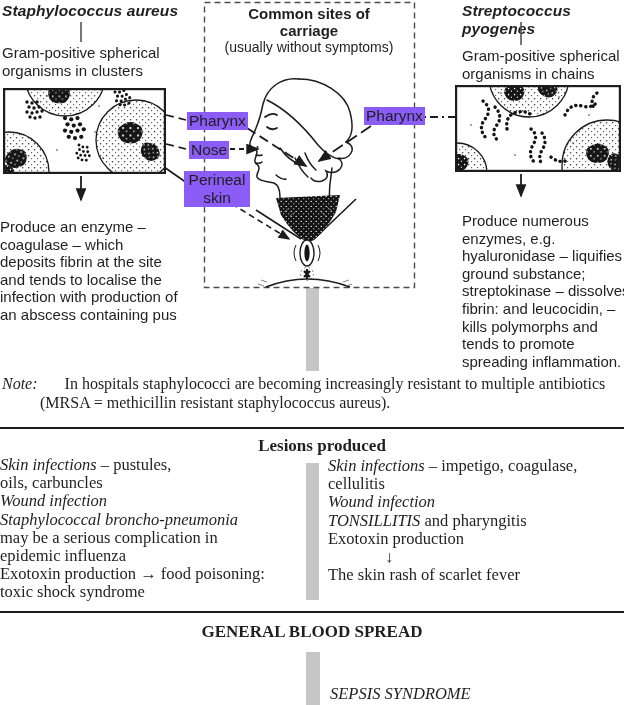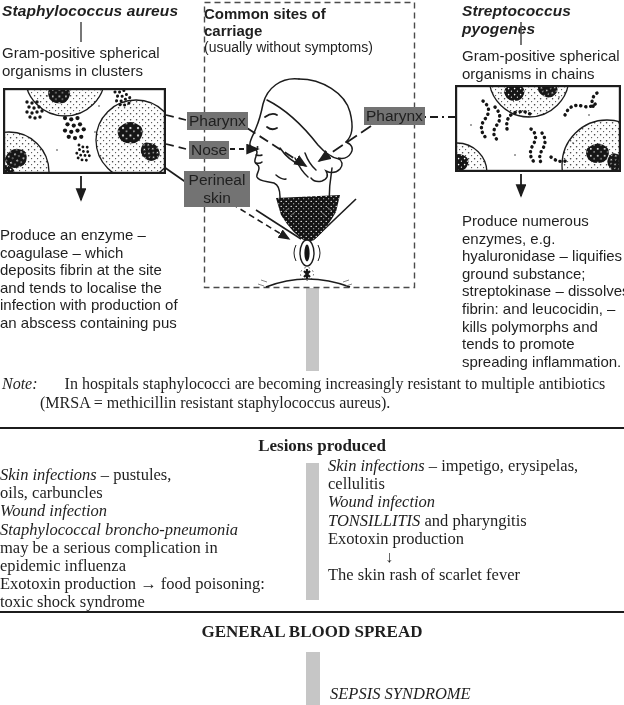--- a/index.html
+++ b/index.html
@@ -4,24 +4,24 @@
 <style>
   html,body{margin:0;padding:0;background:#fff;}
   #canvas{position:relative;width:624px;height:705px;background:#ffffff;overflow:hidden;
           color:#1f1f1f;}
   .abs{position:absolute;}
 
   
   .org-title{font-family:"Liberation Sans",sans-serif;font-size:15.5px;font-weight:bold;font-style:italic;letter-spacing:.1px;}
   .org-sub{font-family:"Liberation Sans",sans-serif;font-size:15px;line-height:17.5px;}
   .org-para{font-family:"Liberation Sans",sans-serif;font-size:15px;line-height:17.6px;}
-  .carriage-head{font-family:"Liberation Sans",sans-serif;}
+  .carriage-head{font-family:"Liberation Sans",sans-serif;text-align:center;}
   .carriage-head .b{font-size:15px;font-weight:bold;line-height:16.5px;}
   .carriage-head .p{font-size:14px;line-height:16px;}
-  .site-label{font-family:"Liberation Sans",sans-serif;font-size:15.5px;background:#737373;line-height:18px;padding:0 2px;z-index:3;}
+  .site-label{font-family:"Liberation Sans",sans-serif;font-size:15.5px;background:#8b5cf6;line-height:18px;padding:0 2px;z-index:3;}
 
   
   .note-row{font-family:"Liberation Serif",serif;font-size:16px;line-height:19px;}
   .note-label{font-style:italic;margin-right:27px;}
   .rule{background:#1c1c1c;height:2px;width:624px;left:0;}
   .sec-head{font-family:"Liberation Serif",serif;font-size:17px;font-weight:bold;width:624px;left:0;text-align:center;}
   .tcol{font-family:"Liberation Serif",serif;font-size:16.5px;line-height:18.2px;}
   .tline .it{font-style:italic;}
   .tline.indent{padding-left:57px;}
   .graybar{background:#c6c6c6;z-index:0;}
@@ -156,21 +156,21 @@
             <circle cx="96" cy="18" r="0.8"></circle>
             <circle cx="54" cy="62" r="0.8"></circle>
           <circle cx="100" cy="70" r="0.8"></circle>
             <circle cx="92" cy="44" r="0.8"></circle>
         </g>
         <rect x="1" y="1" width="161" height="84" fill="none" stroke="#1c1c1c" stroke-width="2.4"></rect>
       </g>
     </svg>
   </div>
 
-  <div class="abs org-para" style="left:0px;top:226px;width:178px;">Produce an enzyme – coagulase – which deposits fibrin at the site and tends to localise the infection with production of an abscess containing pus</div>
+  <div class="abs org-para" style="left:0px;top:218px;width:178px;">Produce an enzyme – coagulase – which deposits fibrin at the site and tends to localise the infection with production of an abscess containing pus</div>
 
   <div class="abs carriage-head" style="left:204px;top:6px;width:210px;">
     <div class="b">Common sites of</div>
     <div class="b">carriage</div>
     <div class="p">(usually without symptoms)</div>
   </div>
 
   <div class="abs site-label" style="left:187px;top:112px;">Pharynx</div>
   <div class="abs site-label" style="left:189px;top:141px;">Nose</div>
   <div class="abs site-label" style="left:184px;top:171px;width:62px;text-align:center;">
@@ -227,33 +227,33 @@
   <div class="abs note-row" style="left:2px;top:374px;width:620px;">
     <div>
       <span class="note-label">Note:</span><span>In hospitals staphylococci are becoming increasingly resistant to multiple antibiotics</span>
     </div>
     <div style="margin-left:38px;">(MRSA = methicillin resistant staphylococcus aureus).</div>
   </div>
 
   <div class="abs rule" style="top:427px;"></div>
   <div class="abs sec-head" style="top:436px;padding-left:10px;">Lesions produced</div>
 
-  <div class="abs tcol" style="left:0px;top:466px;width:300px;">
+  <div class="abs tcol" style="left:0px;top:456px;width:300px;">
     <div class="tline"><span class="it">Skin infections</span><span> – pustules,</span></div>
     <div class="tline"><span>oils, carbuncles</span></div>
     <div class="tline"><span class="it">Wound infection</span></div>
     <div class="tline"><span class="it">Staphylococcal broncho-pneumonia</span></div>
     <div class="tline"><span>may be a serious complication in</span></div>
     <div class="tline"><span>epidemic influenza</span></div>
     <div class="tline"><span>Exotoxin production → food poisoning:</span></div>
     <div class="tline"><span>toxic shock syndrome</span></div>
   </div>
 
   <div class="abs tcol" style="left:328px;top:457px;width:296px;">
-    <div class="tline"><span class="it">Skin infections</span><span> – impetigo, erysipelas,</span></div>
+    <div class="tline"><span class="it">Skin infections</span><span> – impetigo, coagulase,</span></div>
     <div class="tline"><span>cellulitis</span></div>
     <div class="tline"><span class="it">Wound infection</span></div>
     <div class="tline"><span class="it">TONSILLITIS</span><span> and pharyngitis</span></div>
     <div class="tline"><span>Exotoxin production</span></div>
     <div class="tline indent"><span>↓</span></div>
     <div class="tline"><span>The skin rash of scarlet fever</span></div>
   </div>
 
   <div class="abs rule" style="top:611px;"></div>
   <div class="abs sec-head" style="top:622px;">GENERAL BLOOD SPREAD</div>

